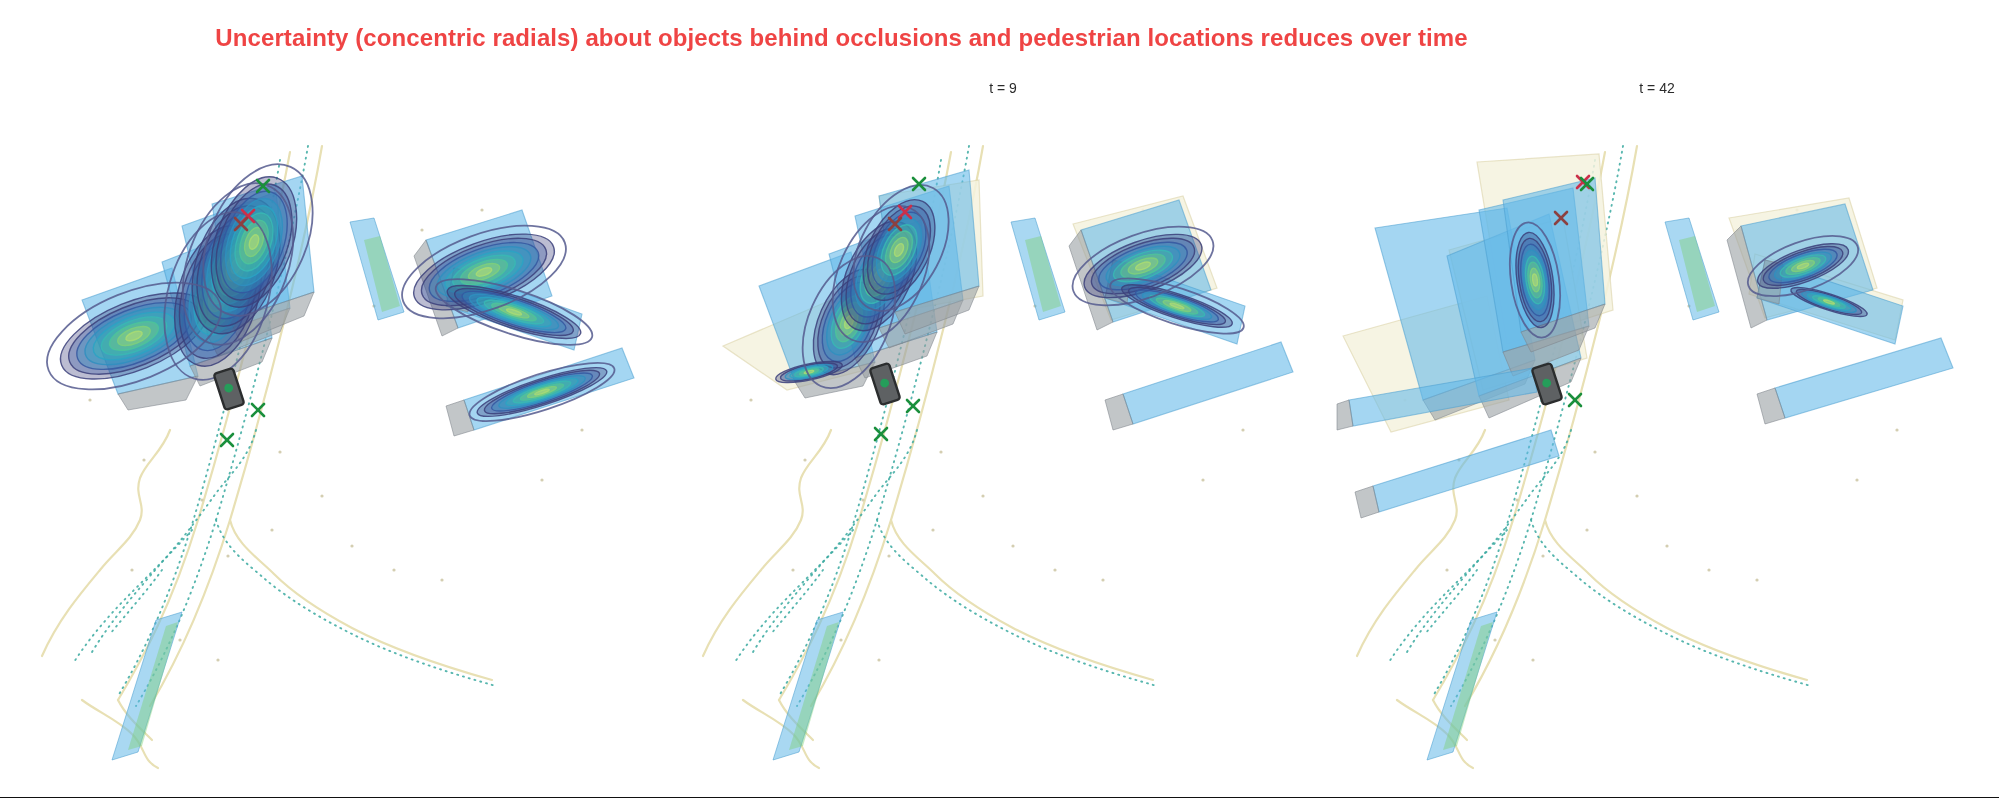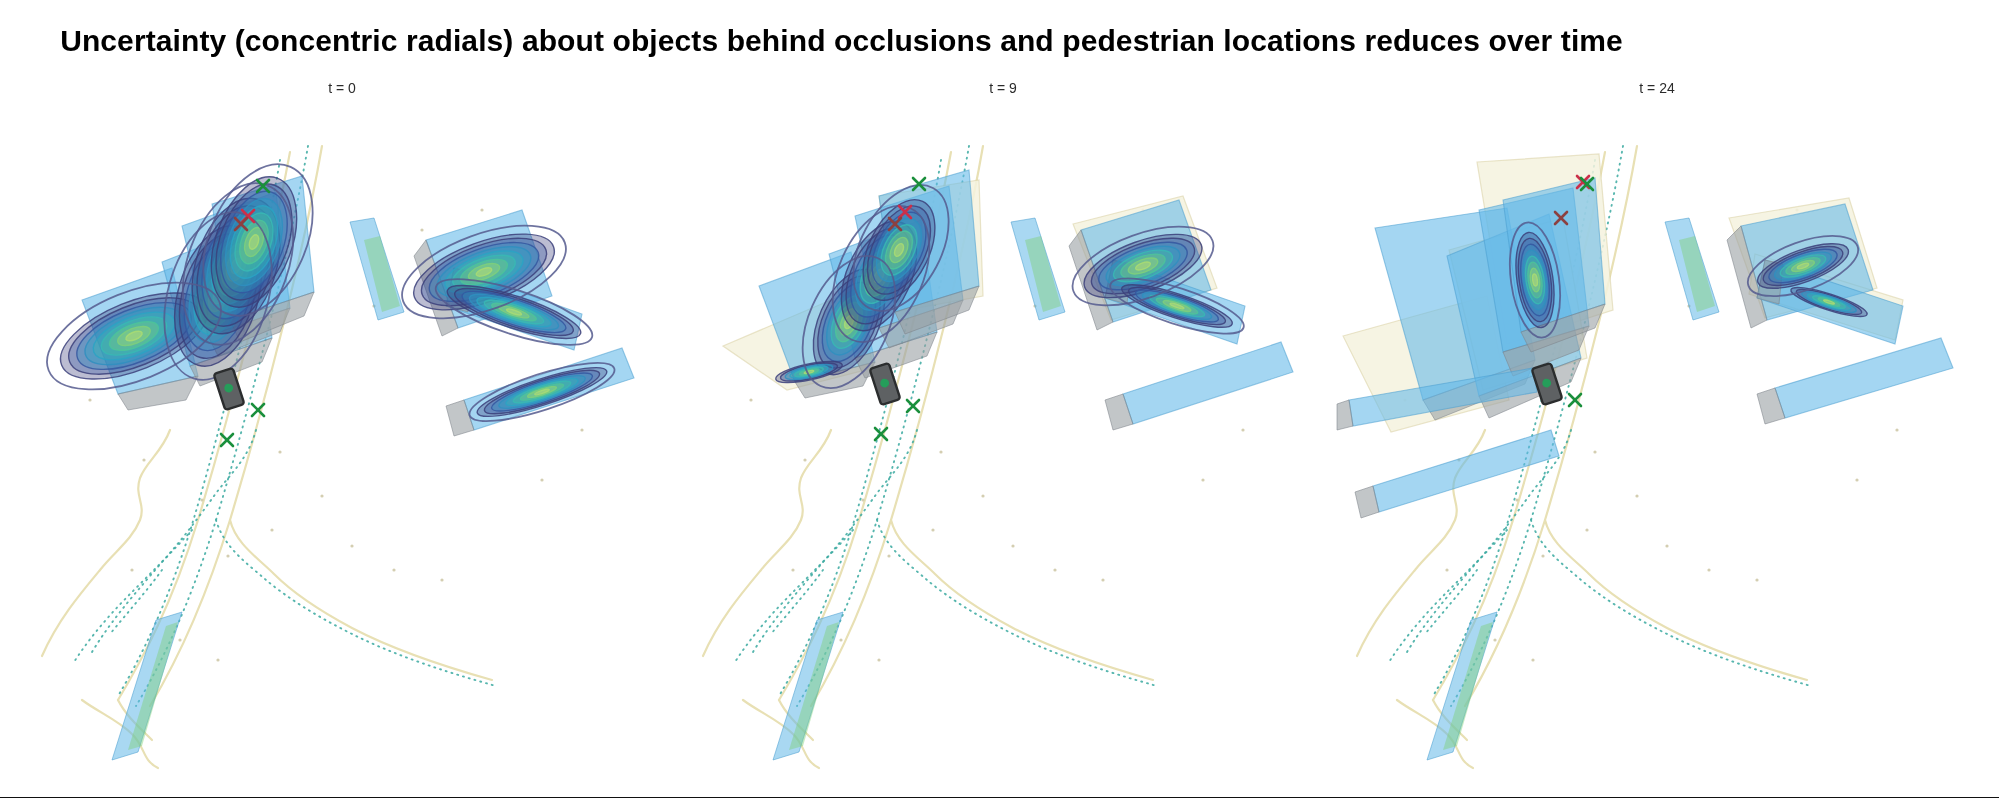--- a/index.html
+++ b/index.html
@@ -8,22 +8,22 @@
     width:1999px;height:806px;overflow:hidden;
     font-family:"Liberation Sans","DejaVu Sans",sans-serif;
     -webkit-font-smoothing:antialiased;
   }
   #figure{position:relative;width:1999px;height:806px;background:#ffffff;}
 
   
   #fig-title{
     position:absolute;top:24px;left:0;width:1683px;
     text-align:center;
-    font-size:30px;font-weight:700;letter-spacing:.1px;
-    color:#000000;
+    font-size:24px;font-weight:700;letter-spacing:.1px;
+    color:#ef4444;
     white-space:nowrap;
   }
 
   
   .panel{position:absolute;top:60px;height:715px;width:640px;}
   #panel-0{left:22px;}
   #panel-1{left:683px;}
   #panel-2{left:1337px;}
 
   .panel-label{
@@ -40,21 +40,20 @@
   }
 </style>
 </head>
 <body>
 
 <div id="figure">
 
   <div id="fig-title">Uncertainty (concentric radials) about objects behind occlusions and pedestrian locations reduces over time</div>
 
   <div class="panel" id="panel-0">
-    <div class="panel-label">t = 0</div>
     <div class="panel-canvas">
         <svg viewBox="0 0 640 672" width="640" height="672">
           <g>
             <path d="M 268 52 C 250 150 212 300 176 420 C 150 505 120 560 96 600" fill="none" stroke="#e8e0b4" stroke-width="2.2" stroke-linecap="round"></path>
             <path d="M 300 46 C 282 150 244 300 208 420 C 182 505 152 566 128 606" fill="none" stroke="#e8e0b4" stroke-width="2.2" stroke-linecap="round"></path>
             <path d="M 148 330 C 140 352 124 362 118 378 C 112 396 124 404 118 420 C 110 440 92 452 78 470 C 58 494 36 520 20 556" fill="none" stroke="#e8e0b4" stroke-width="2.2" stroke-linecap="round"></path>
             <path d="M 208 420 C 214 444 236 458 252 474 C 274 496 300 512 330 528 C 372 550 420 566 470 580" fill="none" stroke="#e8e0b4" stroke-width="2.2" stroke-linecap="round"></path>
             <path d="M 60 600 C 76 612 96 620 110 634 C 124 648 120 660 136 668" fill="none" stroke="#e8e0b4" stroke-width="2.2" stroke-linecap="round"></path>
             <path d="M 96 600 C 104 616 118 628 130 640" fill="none" stroke="#e8e0b4" stroke-width="2.2" stroke-linecap="round"></path>
           </g>
@@ -386,21 +385,21 @@
             <g transform="translate(202 284) rotate(-18)">
               <rect x="-10" y="-19" width="20" height="38" rx="3" fill="#5e6163" stroke="#2b2d2e" stroke-width="2.4"></rect>
               <circle cx="0" cy="-1" r="4.4" fill="#22a05a" fill-opacity="0.95"></circle>
             </g>
           </g>
         </svg>
       </div>
   </div>
 
   <div class="panel" id="panel-2">
-    <div class="panel-label">t = 24</div>
+    <div class="panel-label">t = 42</div>
     <div class="panel-canvas">
         <svg viewBox="0 0 640 672" width="640" height="672">
           <g>
             <path d="M 268 52 C 250 150 212 300 176 420 C 150 505 120 560 96 600" fill="none" stroke="#e8e0b4" stroke-width="2.2" stroke-linecap="round"></path>
             <path d="M 300 46 C 282 150 244 300 208 420 C 182 505 152 566 128 606" fill="none" stroke="#e8e0b4" stroke-width="2.2" stroke-linecap="round"></path>
             <path d="M 148 330 C 140 352 124 362 118 378 C 112 396 124 404 118 420 C 110 440 92 452 78 470 C 58 494 36 520 20 556" fill="none" stroke="#e8e0b4" stroke-width="2.2" stroke-linecap="round"></path>
             <path d="M 208 420 C 214 444 236 458 252 474 C 274 496 300 512 330 528 C 372 550 420 566 470 580" fill="none" stroke="#e8e0b4" stroke-width="2.2" stroke-linecap="round"></path>
             <path d="M 60 600 C 76 612 96 620 110 634 C 124 648 120 660 136 668" fill="none" stroke="#e8e0b4" stroke-width="2.2" stroke-linecap="round"></path>
             <path d="M 96 600 C 104 616 118 628 130 640" fill="none" stroke="#e8e0b4" stroke-width="2.2" stroke-linecap="round"></path>
           </g>

